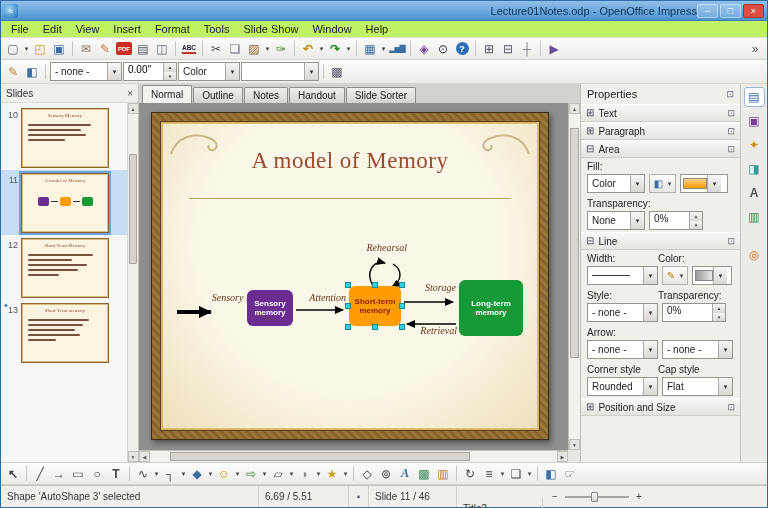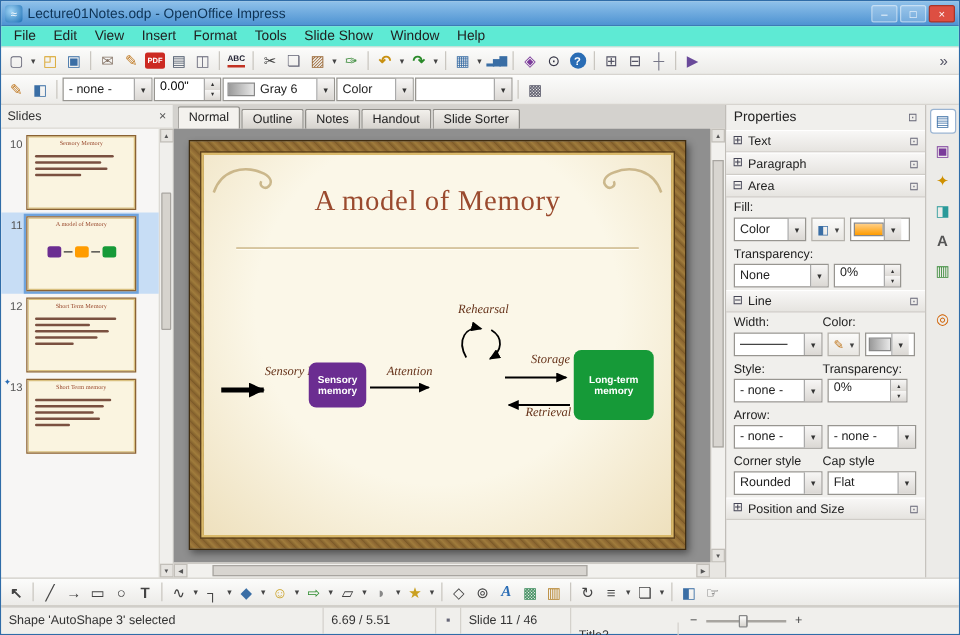--- a/index.html
+++ b/index.html
@@ -4,27 +4,27 @@
 <style>
   * { box-sizing: border-box; margin: 0; padding: 0; }
   html,body { width:768px; height:508px; overflow:hidden; }
   body { font-family:"Liberation Sans", sans-serif; font-size:11px; background:#9a9a9a; }
 
   .win { width:768px; height:508px; border:1px solid #2f6ca8; background:#f0efed; display:flex; flex-direction:column; }
 
   
   .titlebar { height:20px; background:linear-gradient(#8fc1ea,#4e93d2); border-bottom:1px solid #3d7ab5; display:flex; align-items:center; padding:0 3px; color:#0e3355; }
   .appicon { width:14px; height:14px; border-radius:3px; background:radial-gradient(circle at 35% 35%, #9fd4f5, #1c6fb5); color:#fff; font-size:9px; display:flex; align-items:center; justify-content:center; margin-right:4px; }
-  .tb-title { flex:1; text-align:left; font-size:11px; }
+  .tb-title { flex:1; text-align:right; font-size:11px; }
   .winbtns { display:flex; gap:2px; }
   .wb { width:21px; height:14px; display:flex; align-items:center; justify-content:center; font-size:9px; color:#fff; background:rgba(255,255,255,.18); border:1px solid rgba(255,255,255,.45); border-radius:2px; }
   .wb.close { background:#dd4f42; border-color:#a83428; }
 
   
-  .menubar { height:17px; background:#5eead4; display:flex; align-items:center; padding-left:3px; border-bottom:1px solid #e2dfda; }
+  .menubar { height:17px; background:#bef264; display:flex; align-items:center; padding-left:3px; border-bottom:1px solid #e2dfda; }
   .menu-item { padding:1px 7px; color:#222; }
 
   
   .toolbar { display:flex; align-items:center; background:linear-gradient(#fcfcfb,#ecebe8); border-bottom:1px solid #d7d4cf; padding:0 3px; gap:1px; }
   .t1 { height:22px; }
   .t2 { height:24px; }
   .ico { width:18px; height:18px; display:flex; align-items:center; justify-content:center; font-size:12px; color:#556; border-radius:2px; }
   .dd { font-size:7px; color:#444; width:7px; text-align:center; }
   .sep { width:1px; height:15px; background:#c9c6c0; margin:0 3px; flex:none; }
   .i-open{color:#d8a020} .i-save{color:#3a6ea5} .i-mail{color:#88776a} .i-edit{color:#c07820}
@@ -226,25 +226,20 @@
       <span class="cv">- none -</span>
       <span class="cb">▾</span>
     </span>
     <span class="spin" style="width:54px">
       <span class="cv">0.00"</span>
       <span class="sbtns">
         <span class="sb">▴</span>
         <span class="sb">▾</span>
       </span>
     </span>
-    <span class="combo" style="width:90px">
-      <span class="swatch sw-gray"></span>
-      <span class="cv">Gray 6</span>
-      <span class="cb">▾</span>
-    </span>
     <span class="combo" style="width:62px">
       <span class="cv">Color</span>
       <span class="cb">▾</span>
     </span>
     <span class="combo" style="width:78px">
       <span class="cv"></span>
       <span class="cb">▾</span>
     </span>
     <span class="sep"></span>
     <span class="ico">▩</span>
@@ -368,20 +363,31 @@
 
               <div class="dlabel" style="left:20px;top:168px;width:84px">Sensory Input</div>
               <div class="dlabel" style="left:131px;top:168px;width:52px">Attention</div>
               <div class="dlabel" style="left:180px;top:118px;width:64px">Rehearsal</div>
               <div class="dlabel" style="left:239px;top:158px;width:54px">Storage</div>
               <div class="dlabel" style="left:236px;top:201px;width:58px">Retrieval</div>
 
               <div class="dbox b-sensory">
                 <span>Sensory memory</span>
               </div>
+              <div class="dbox b-short">
+                <span>Short-term memory</span>
+                <span class="hdl" style="left:-4px;top:-4px"></span>
+                <span class="hdl" style="left:23px;top:-4px"></span>
+                <span class="hdl" style="right:-4px;top:-4px"></span>
+                <span class="hdl" style="left:-4px;top:17px"></span>
+                <span class="hdl" style="right:-4px;top:17px"></span>
+                <span class="hdl" style="left:-4px;bottom:-4px"></span>
+                <span class="hdl" style="left:23px;bottom:-4px"></span>
+                <span class="hdl" style="right:-4px;bottom:-4px"></span>
+              </div>
               <div class="dbox b-long">
                 <span>Long-term memory</span>
               </div>
             </div>
           </div>
         </div>
         <div class="vscroll">
           <span class="sc-btn">▲</span>
           <span class="vs-track">
               <span class="vs-thumb"></span>
@@ -436,21 +442,21 @@
         </span>
         <span class="combo" style="width:48px">
           <span class="swatch sw-orange" style="margin-left:2px;width:24px"></span>
           <span class="cb">▾</span>
         </span>
       </div>
       <div class="sb-lblrow">
           <span class="sb-lbl">Transparency:</span>
         </div>
       <div class="sb-row">
-        <span class="combo" style="width:76px">
+        <span class="combo" style="width:58px">
           <span class="cv">None</span>
           <span class="cb">▾</span>
         </span>
         <span class="spin" style="width:54px">
           <span class="cv">0%</span>
           <span class="sbtns">
               <span class="sb">▴</span>
               <span class="sb">▾</span>
             </span>
         </span>

